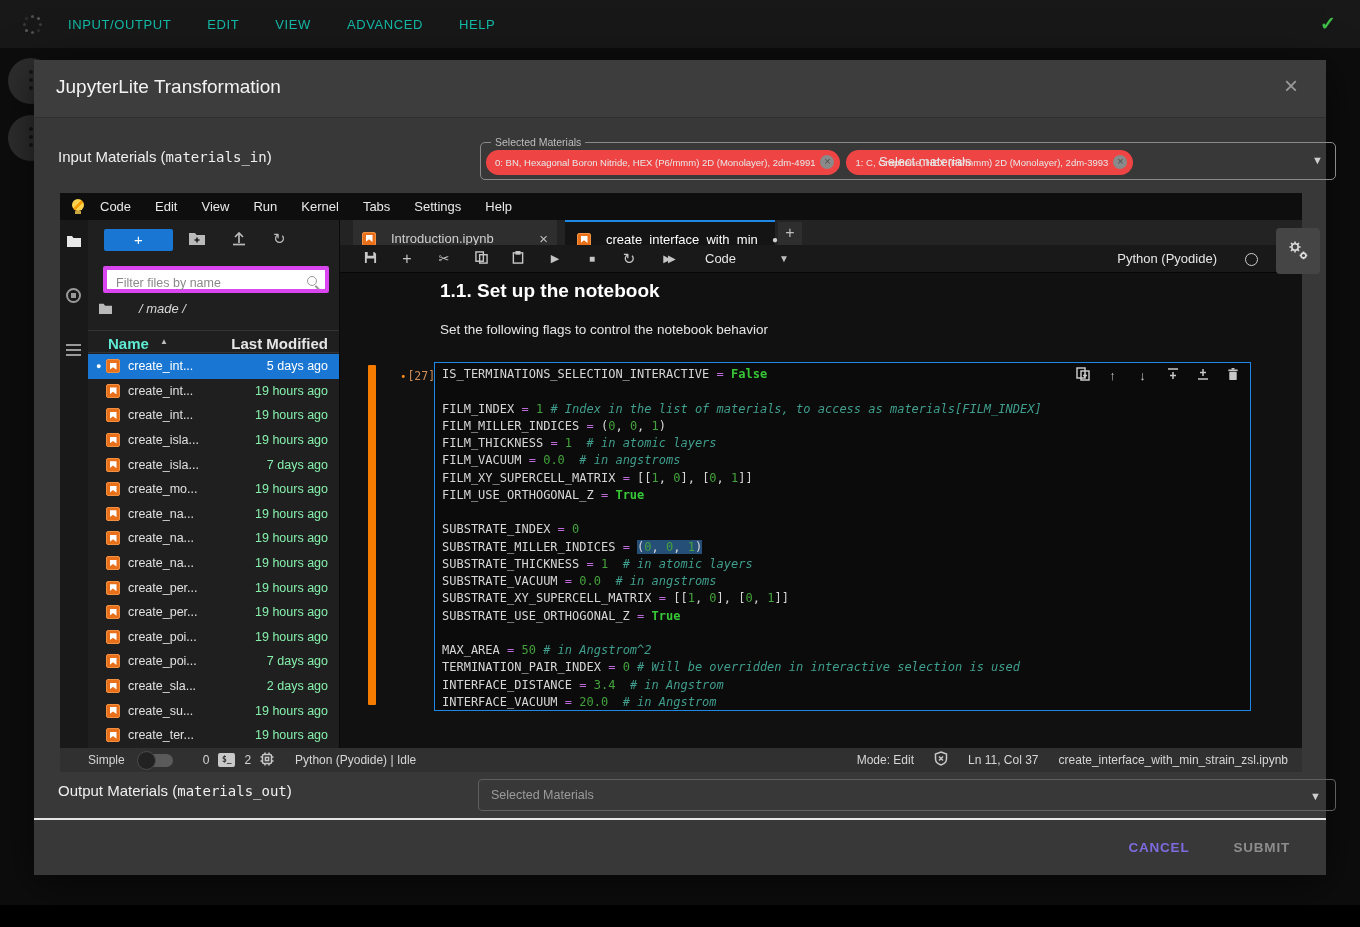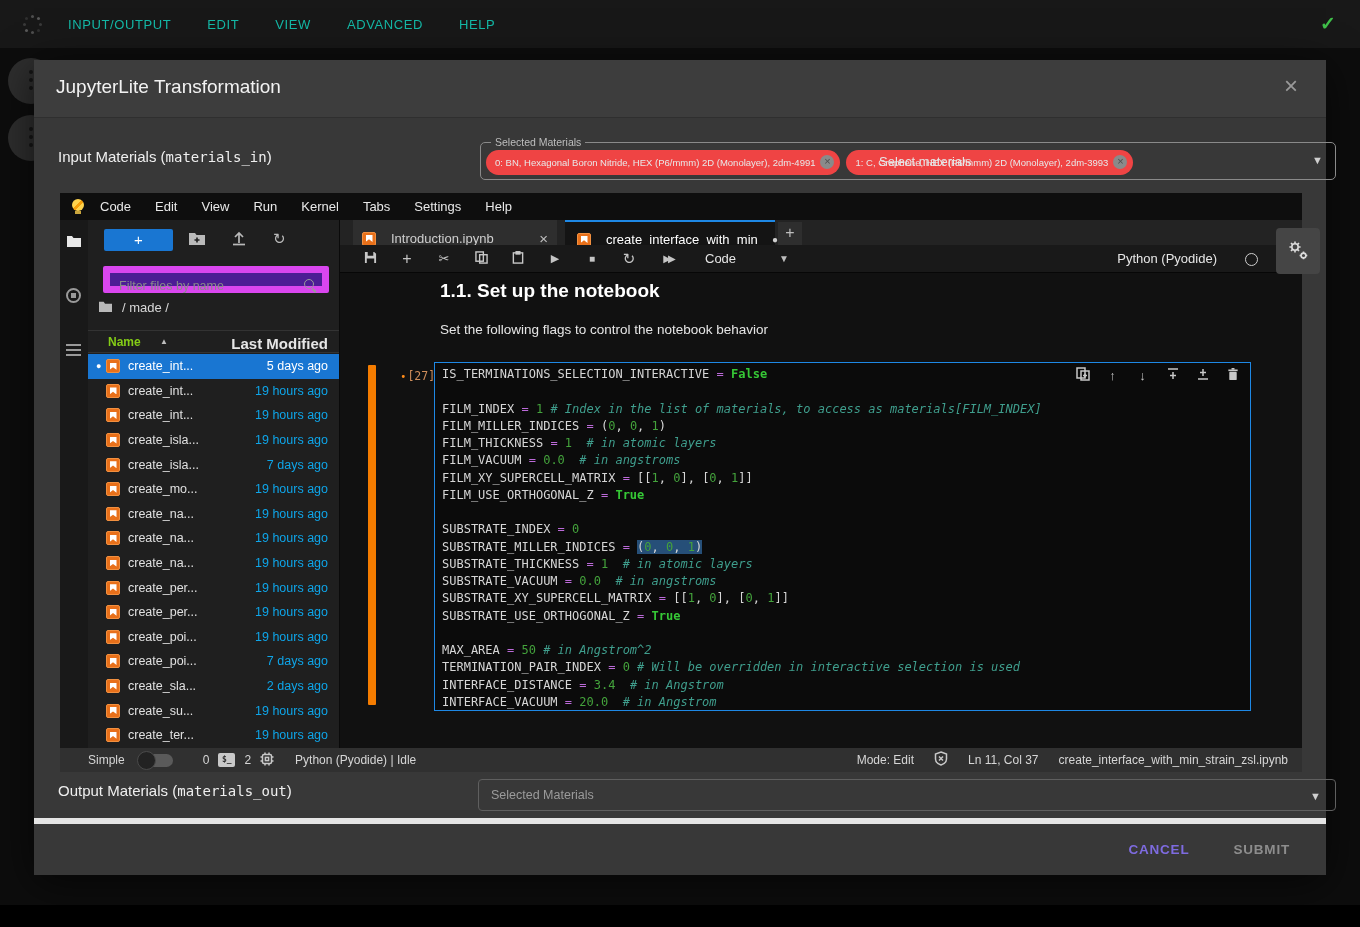--- a/index.html
+++ b/index.html
@@ -47,21 +47,21 @@
                  font-size:11px; line-height:13px; text-align:center; cursor:pointer; flex:0 0 auto; }
   .select-placeholder { position:absolute; left:845px; top:94px; color:#e5e5e5; font-size:13px; }
   .fs-caret { position:absolute; left:1278px; top:94px; color:#cfcfcf; font-size:11px; }
 
   
   .output-select { position:absolute; left:444px; top:719px; width:858px; height:32px;
     border:1px solid #5f5f5f; border-radius:4px; }
   .output-select .lbl { position:absolute; left:12px; top:8px; color:#9b9b9b; font-size:12.5px; }
   .output-select .crt { position:absolute; right:14px; top:10px; color:#cfcfcf; font-size:11px; }
 
-  .dialog-footer { position:absolute; left:0; top:758px; width:100%; height:57px; border-top:6px solid #e5e5e5;
+  .dialog-footer { position:absolute; left:0; top:758px; width:100%; height:57px; border-top:2px solid #e5e5e5;
     display:flex; align-items:center; justify-content:flex-end; gap:44px; padding-right:36px; }
   .btn-cancel { color:#7e6be0; font-size:13.5px; font-weight:bold; letter-spacing:.8px; cursor:pointer; }
   .btn-submit { color:#8d8d8d; font-size:13.5px; font-weight:bold; letter-spacing:.8px; cursor:pointer; }
 
   
   .gears-btn { position:absolute; left:1242px; top:168px; width:44px; height:46px; background:#454545;
     border-radius:4px; display:flex; align-items:center; justify-content:center; cursor:pointer; }
 
   
   .jupyter { position:absolute; left:26px; top:133px; width:1242px; height:579px; background:#111; overflow:hidden; }
@@ -81,44 +81,44 @@
   .bars { width:15px; height:12px; background:
     repeating-linear-gradient(#9a9a9a 0 2px, transparent 2px 5px); margin-top:2px; }
 
   
   .jp-filebrowser { position:absolute; left:28px; top:27px; width:252px; height:528px; background:#1f1f1f;
     border-right:1px solid #0a0a0a; overflow:hidden; }
   .fb-toolbar { position:absolute; left:0; top:6px; width:100%; height:28px; }
   .fb-new-btn { position:absolute; left:16px; top:3px; width:69px; height:22px; background:#1976d2;
     border-radius:2px; color:#fff; font-size:15px; text-align:center; line-height:21px; cursor:pointer; }
   .fb-tool { position:absolute; top:4px; width:18px; height:18px; color:#b9b9b9; cursor:pointer; }
-  .fb-filter { position:absolute; left:15px; top:46px; width:226px; height:27px; background:#4c1d95;
-    border:7px solid #d946ef; border-radius:2px; }
+  .fb-filter { position:absolute; left:15px; top:46px; width:226px; height:27px; background:#ffffff;
+    border:4px solid #d946ef; border-radius:2px; }
   .fb-filter .ph { position:absolute; left:9px; top:6px; color:#8a8a8a; font-size:12.5px; }
   .search-glyph { position:absolute; right:8px; top:6px; width:10px; height:10px; border:1.6px solid #9a9a9a; border-radius:50%; }
   .search-glyph::after { content:""; position:absolute; left:8px; top:8px; width:5px; height:1.6px;
     background:#9a9a9a; transform:rotate(45deg); transform-origin:0 0; }
-  .fb-breadcrumb { position:absolute; left:10px; top:80px; height:16px; display:flex; gap:9px; align-items:flex-start; }
+  .fb-breadcrumb { position:absolute; left:10px; top:80px; height:16px; display:flex; gap:26px; align-items:center;font-style:italic; }
   .fb-breadcrumb .crumb { color:#d8d8d8; font-size:13px; }
   .fb-header { position:absolute; left:0; top:110px; width:100%; height:23px; border-top:1px solid #333;
     border-bottom:1px solid #333; }
-  .fb-header .h-name { position:absolute; left:20px; top:4px; color:#84cc16; font-size:12px; font-weight:bold; }
+  .fb-header .h-name { position:absolute; left:20px; top:4px; color:#5eead4; font-size:15px; font-weight:bold; }
   .fb-header .h-sort { position:absolute; left:72px; top:6px; color:#bdbdbd; font-size:8px; }
   .fb-header .h-mod { position:absolute; right:11px; top:4px; color:#e6e6e6; font-size:15px; font-weight:bold; }
   .file-rows { position:absolute; left:0; top:134px; width:100%; bottom:0; overflow:hidden; }
   .file-row { position:relative; height:24.6px; display:flex; align-items:center; padding-left:8px; cursor:pointer; }
   .file-row.selected { background:#1976d2; }
   .file-row .run-dot { width:10px; color:#fff; font-size:9px; flex:0 0 10px; }
   .nb-icon { width:14px; height:14px; background:#e8701a; border:1px solid #f19040; border-radius:2px;
     position:relative; flex:0 0 14px; margin-right:8px; }
   .nb-icon::after { content:""; position:absolute; left:2.5px; top:2.5px; width:7px; height:7px; background:#fff;
     clip-path:polygon(0 0,100% 0,100% 100%,50% 62%,0 100%); }
   .file-row .f-name { color:#e0e0e0; font-size:12.5px; flex:1; white-space:nowrap; overflow:hidden; }
   .file-row.selected .f-name, .file-row.selected .f-mod { color:#fff; }
-  .file-row .f-mod { color:#0ea5e9; font-size:12.5px; padding-right:11px; }
+  .file-row .f-mod { color:#86efac; font-size:12.5px; padding-right:11px; }
 
   
   .jp-main { position:absolute; left:280px; top:27px; width:962px; height:528px; background:#111; }
   .jp-tabbar { position:absolute; left:0; top:0; width:100%; height:25px; background:#232323; }
   .jp-tab { position:absolute; top:0; height:37px; display:flex; align-items:center; gap:7px; padding:0 9px; cursor:pointer; }
   .jp-tab .t-label { font-size:13px; white-space:nowrap; }
   .tab-inactive { left:13px; width:204px; background:#2e2e2e; }
   .tab-inactive .t-label { color:#cfcfcf; }
   .tab-active { left:225px; width:210px; background:#141414; border-top:2px solid #1e88e5;padding-left:12px; }
   .tab-active .t-label { color:#fff; }

